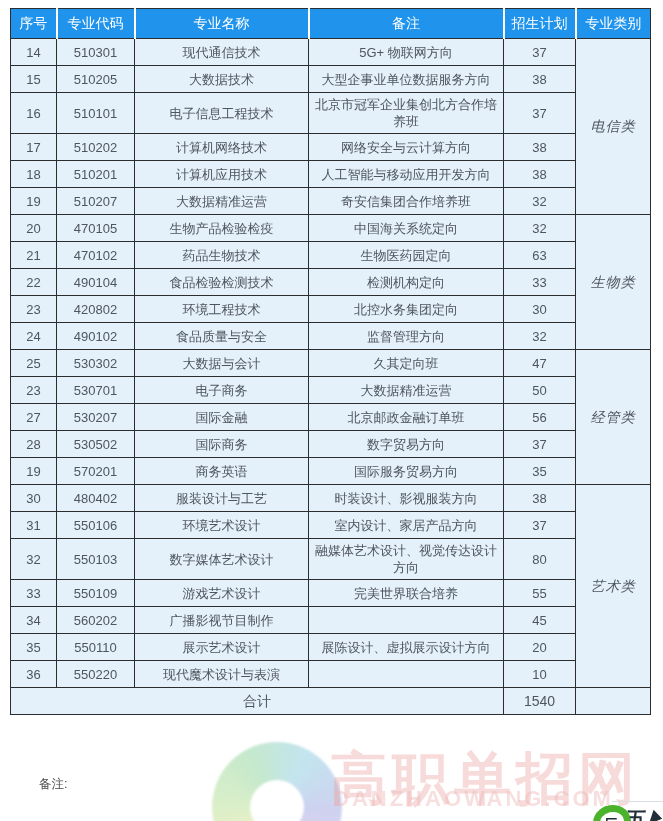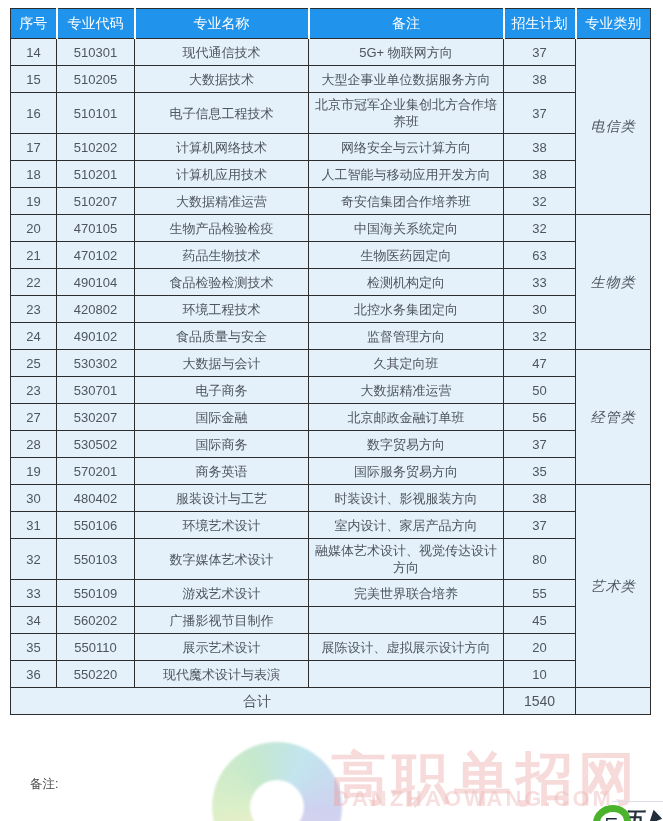--- a/index.html
+++ b/index.html
@@ -42,21 +42,21 @@
     overflow:hidden;
   }
   td.cat{font-size:14px;letter-spacing:1px;font-style:italic;}
   tr.total td{font-size:14px;}
   
   .notes{
     position:absolute;left:30px;top:737px;z-index:3;
     font-size:12.5px;color:#4a4a4a;line-height:19px;
     white-space:pre-wrap;
   }
-  .notes div{white-space:pre-wrap;}
+  .notes div{white-space:pre-wrap;margin-left:9px;}
   
   .wm-circle{
     position:absolute;left:212px;top:742px;z-index:1;
     width:130px;height:130px;border-radius:50%;
     background:conic-gradient(from -30deg,#35b04b,#2aa3c9,#4f63c9,#8a57c0,#e3c93c,#7ec93f,#35b04b);
     opacity:0.28;
     filter:blur(1px);
   }
   .wm-circle::after{
     content:"";position:absolute;left:38px;top:38px;width:54px;height:54px;

